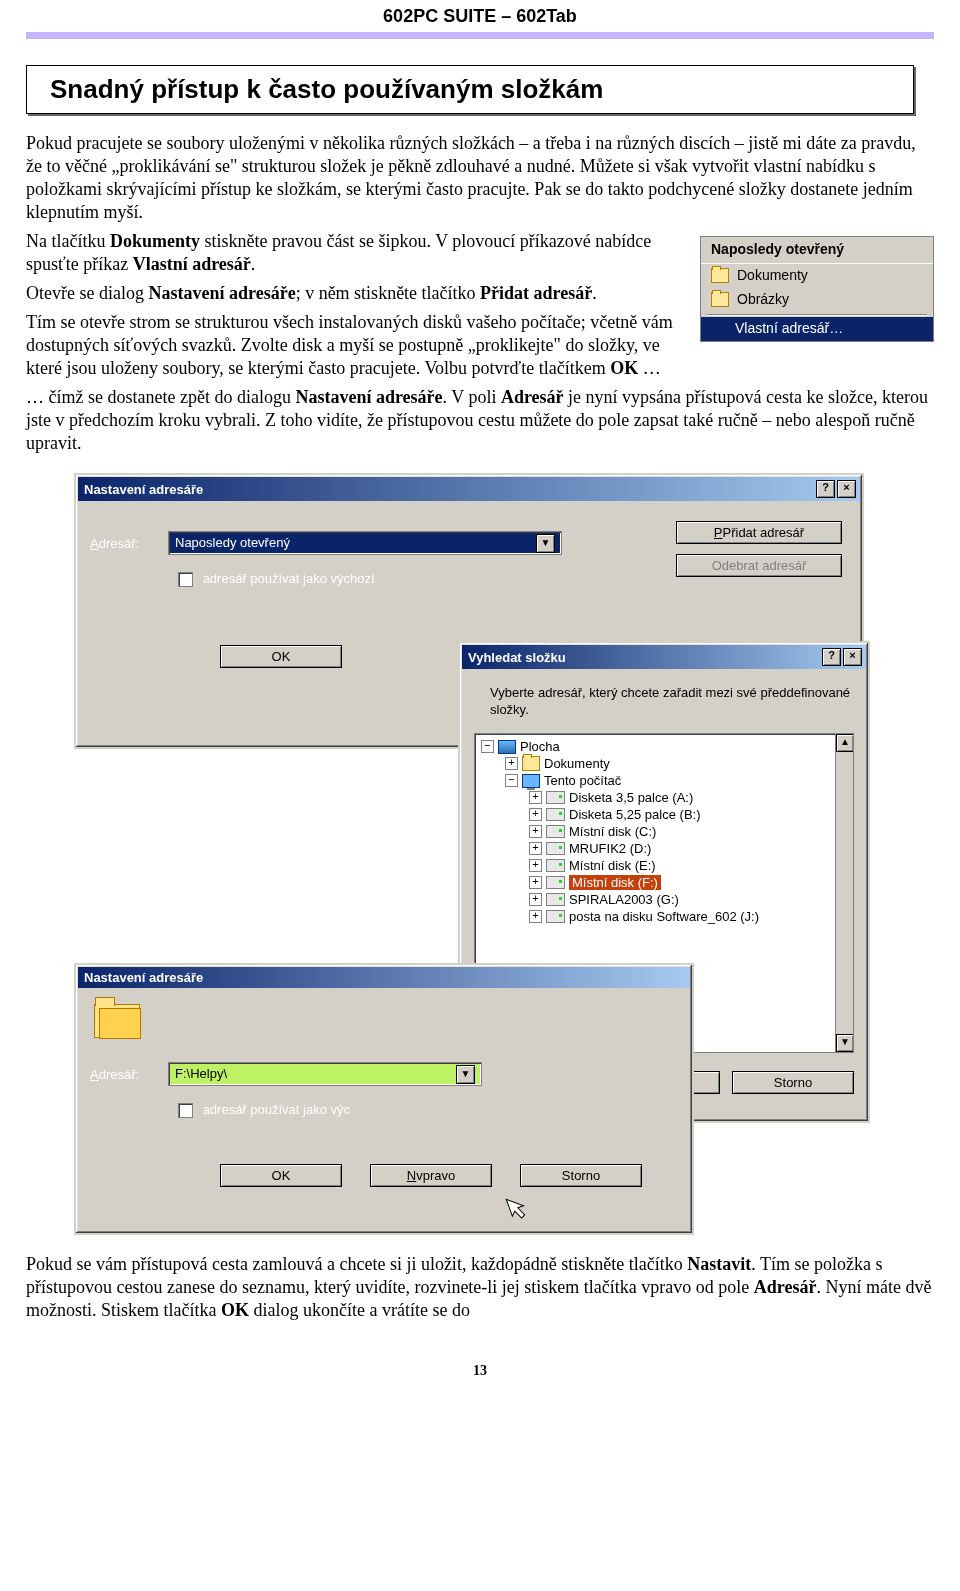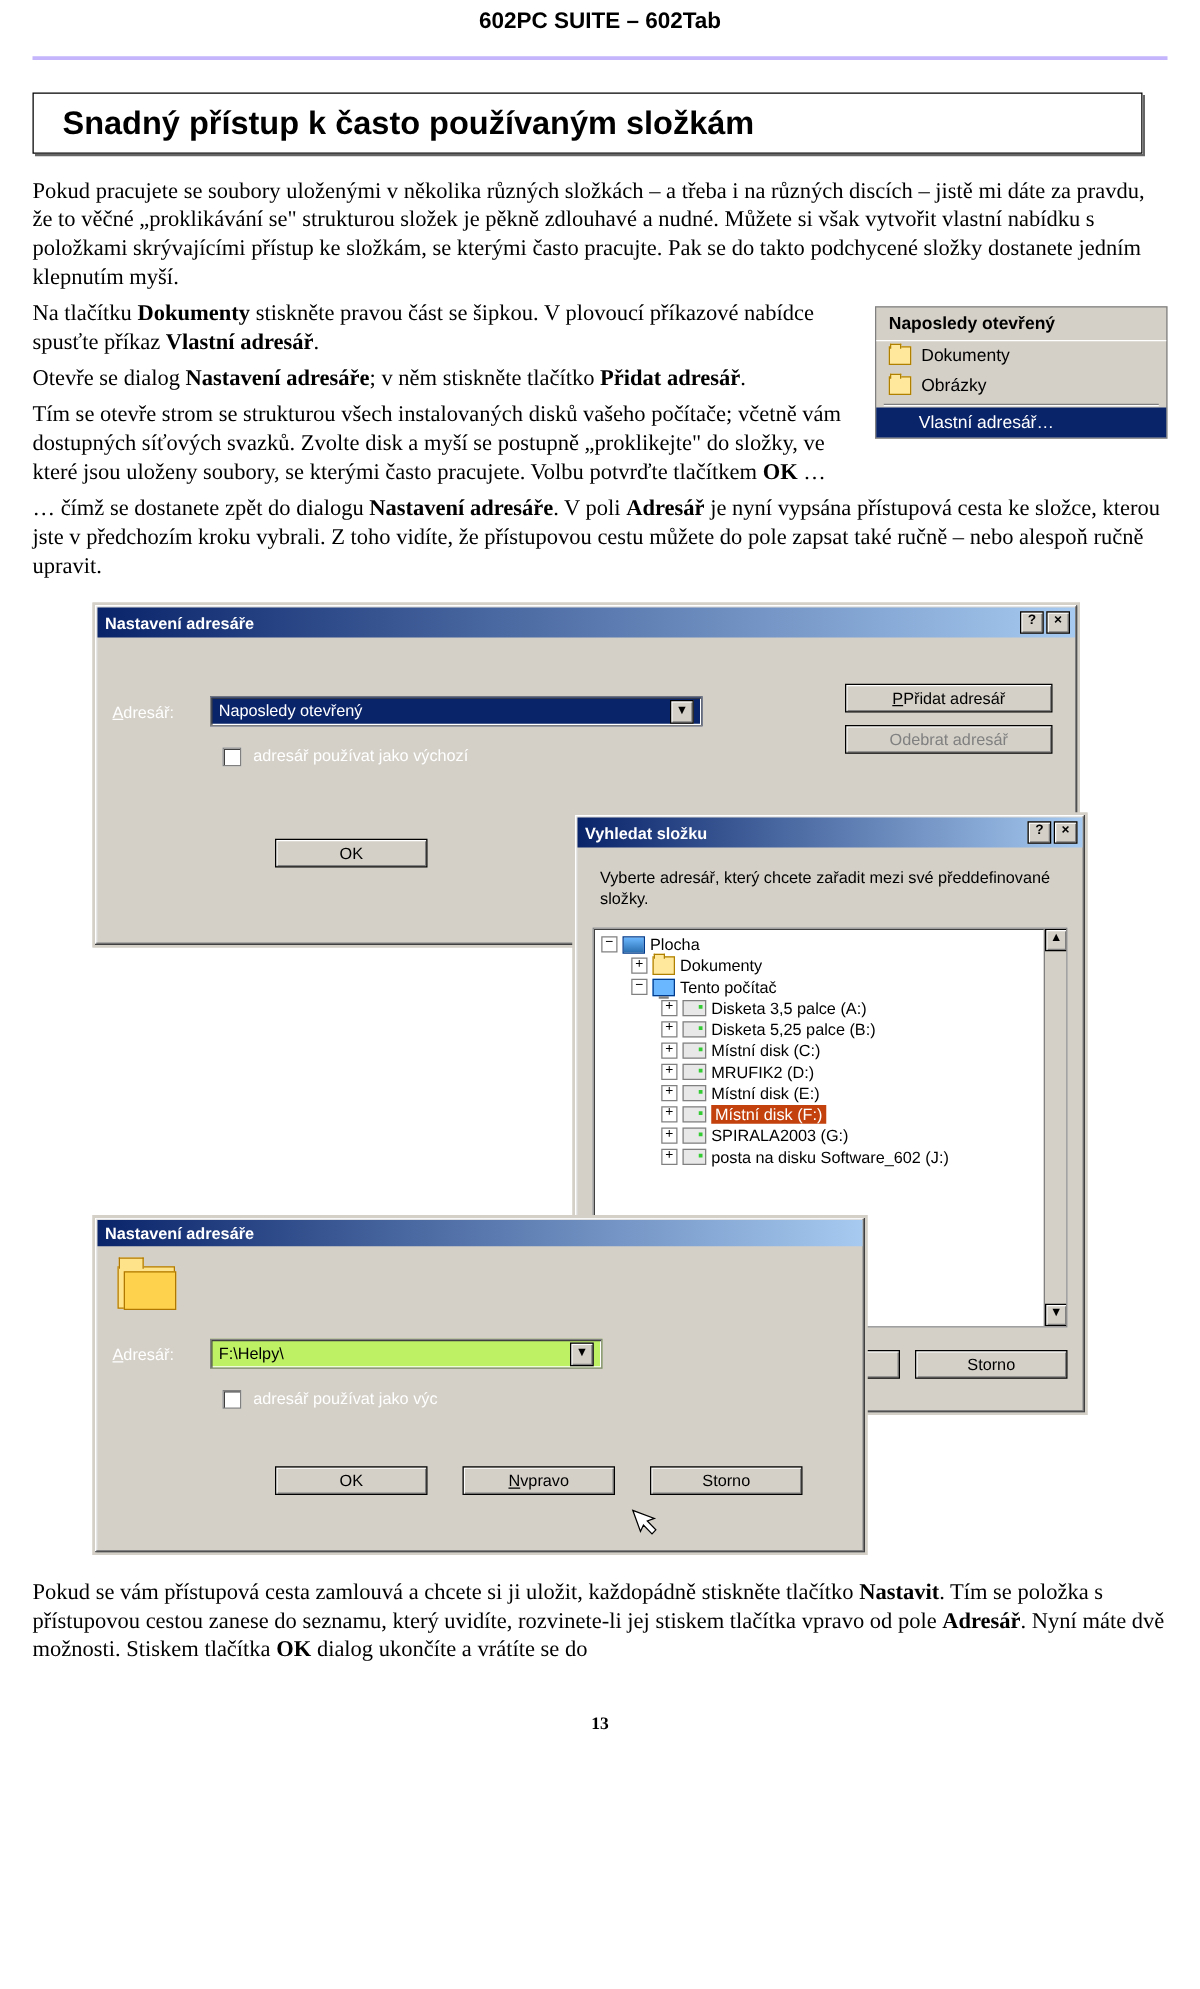--- a/index.html
+++ b/index.html
@@ -10,22 +10,22 @@
     width: 960px;
   }
   .page {
     padding: 0 26px 30px 26px;
   }
   .header-band {
     text-align: center;
     font-family: Arial, sans-serif;
     font-weight: bold;
     font-size: 18px;
-    padding: 6px 0 18px 0;
-    border-bottom: 3px solid #c4b5fd;
+    padding: 6px 0 5px 0;
+    border-bottom: 7px solid #c4b5fd;
     margin-bottom: 26px;
   }
   .section-title {
     font-family: Arial, sans-serif;
     font-weight: bold;
     font-size: 26px;
     border: 1px solid #000;
     box-shadow: 2px 2px 0 #666;
     padding: 8px 23px;
     margin: 0 0 18px 0;
@@ -261,21 +261,21 @@
       <div class="titlebar">
         <span>Nastavení adresáře</span>
         <span class="btns">
           <span class="tb-btn">?</span>
           <span class="tb-btn">×</span>
         </span>
       </div>
       <div class="win-body">
         <div style="display:flex; justify-content:flex-end; gap:0; margin:8px 6px 10px 0;">
           <div style="display:flex; flex-direction:column; gap:10px;">
-            <span class="w-btn" style="min-width:140px;margin-top:17px;">
+            <span class="w-btn" style="min-width:140px;">
               <span class="u" textcontent="Přidat adresář">P</span><span>Přidat adresář</span>
             </span>
             <span class="w-btn disabled" style="min-width:140px;">
               <span>Odebrat adresář</span>
             </span>
           </div>
         </div>
         <div style="display:flex; align-items:center; gap:14px; margin-top:-56px;">
           <span class="label" style="color:#fff; width:64px;">
             <span class="u">A</span><span>dresář:</span>
@@ -297,21 +297,21 @@
 
     <div class="win" style="left:432px; top:168px; width:408px; height:478px;">
       <div class="titlebar">
         <span>Vyhledat složku</span>
         <span class="btns">
           <span class="tb-btn">?</span>
           <span class="tb-btn">×</span>
         </span>
       </div>
       <div class="win-body">
-        <div style="margin:4px 2px 14px 6px; line-height:1.3;">Vyberte adresář, který chcete zařadit mezi své předdefinované složky.</div>
+        <div style="margin:4px 2px 14px 16px; line-height:1.3;">Vyberte adresář, který chcete zařadit mezi své předdefinované složky.</div>
 
         <div class="tree" style="height:318px;">
           <div class="tree-inner">
             <div class="tree-row" style="padding-left:4px;">
               <span class="expander">−</span>
               <span class="screen-icn"></span>
               <span>Plocha</span>
             </div>
             <div class="tree-row" style="padding-left:28px;">
               <span class="expander">+</span>

